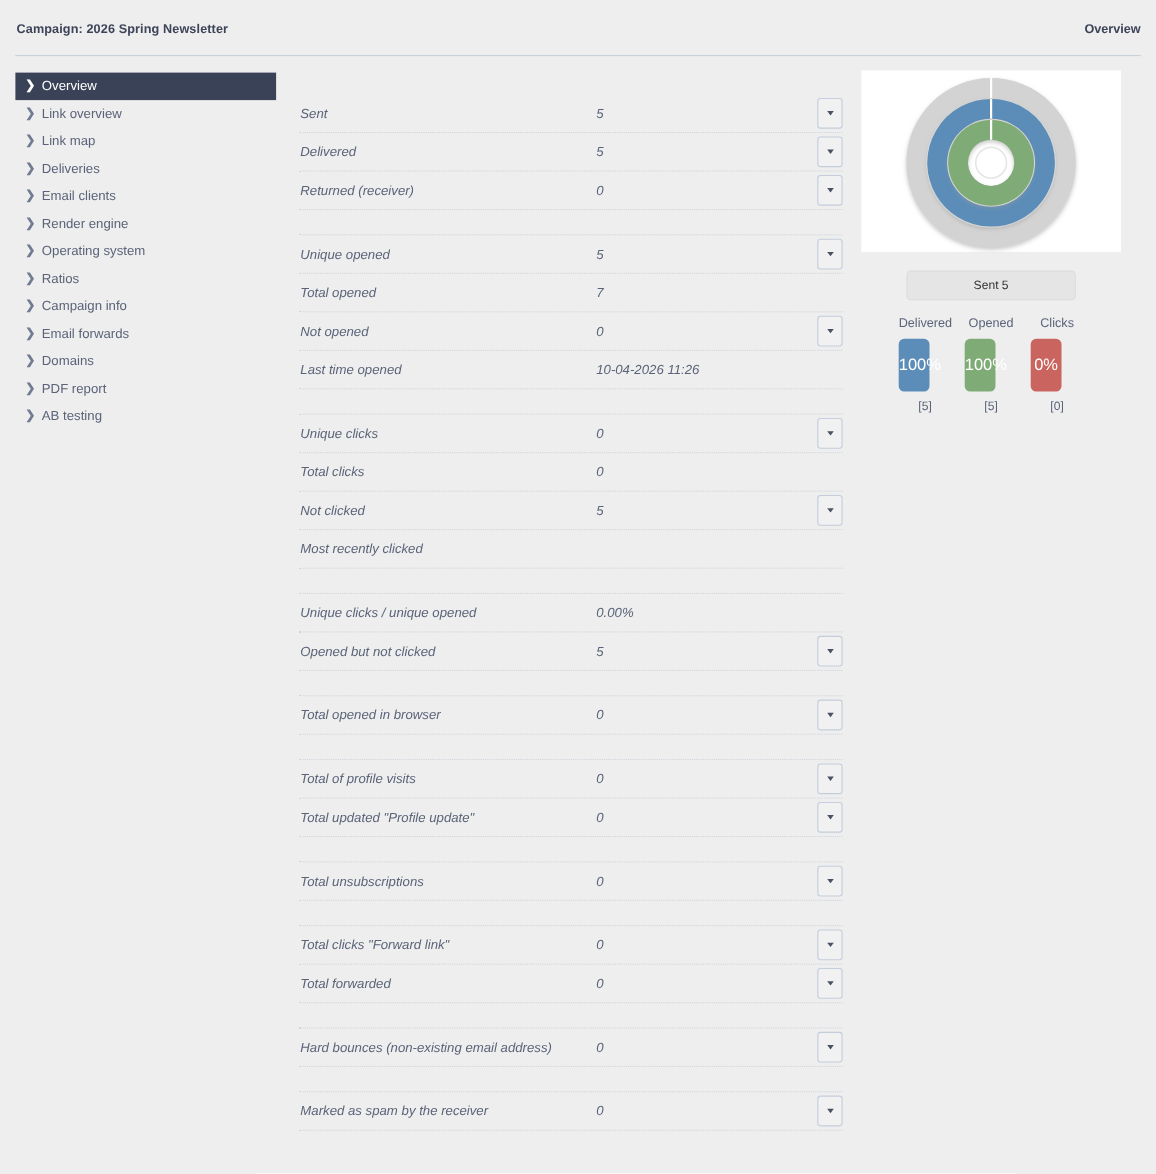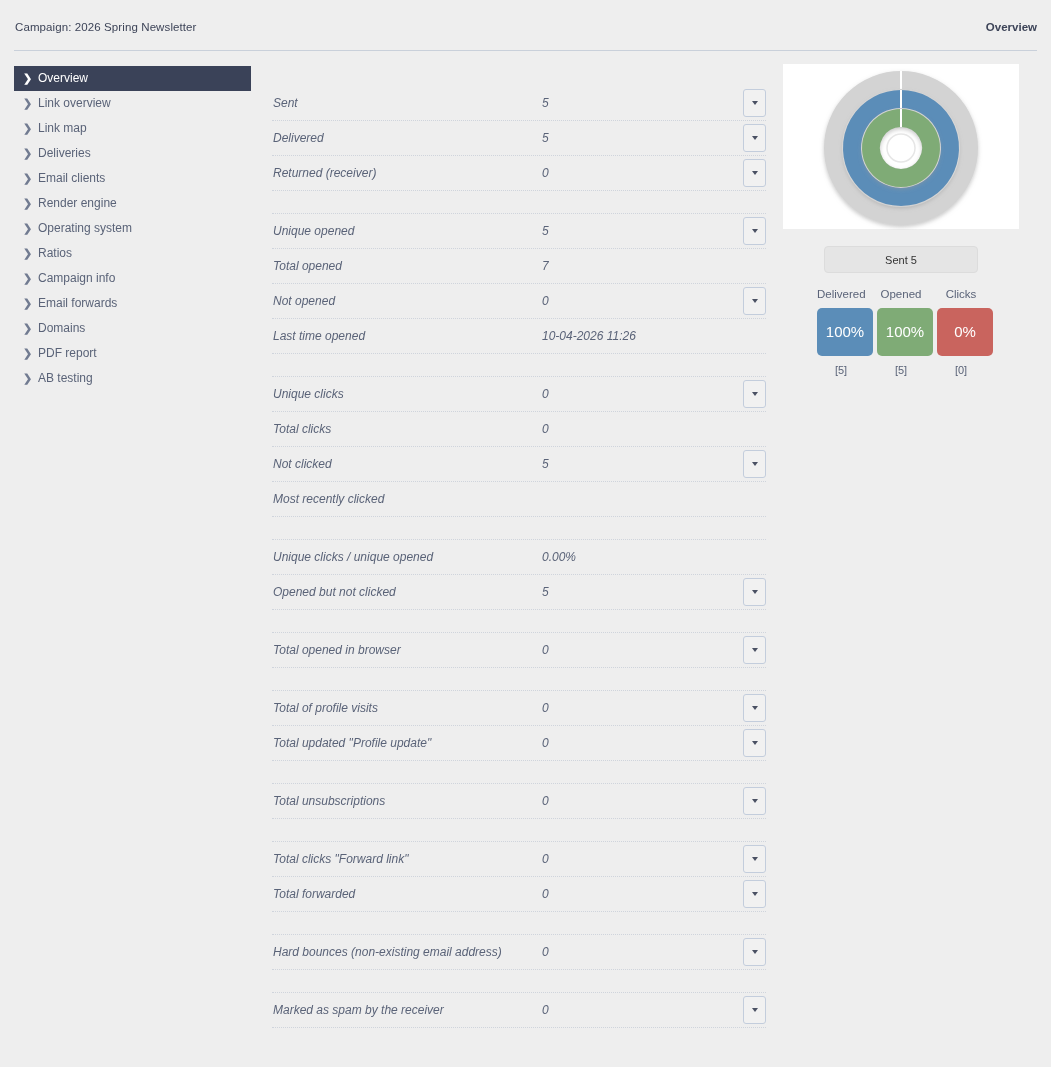--- a/index.html
+++ b/index.html
@@ -28,21 +28,21 @@
     position: absolute;
     left: 0; top: 0;
     width: 1051px;
     height: 51px;
   }
   #header .crumb {
     position: absolute;
     left: 15px;
     top: 21px;
     font-size: 11.5px;
-    font-weight: normal;
+    font-weight: bold;
     color: #3d4458;
     letter-spacing: 0.1px;
     white-space: nowrap;
   }
   #header .crumb-right {
     position: absolute;
     right: 14px;
     top: 21px;
     font-size: 11.5px;
     font-weight: bold;
@@ -206,21 +206,21 @@
     text-align: center;
   }
   .kpi-title {
     font-size: 11.5px;
     color: #5a6378;
     line-height: 14px;
     white-space: nowrap;
   }
   .kpi-box {
     margin-top: 7px;
-    width: 56px;
+    width: 28px;
     height: 48px;
     line-height: 48px;
     border-radius: 5px;
     color: #ffffff;
     font-size: 15px;
     text-align: center;
     cursor: pointer;
   }
   .kpi-count {
     margin-top: 8px;

